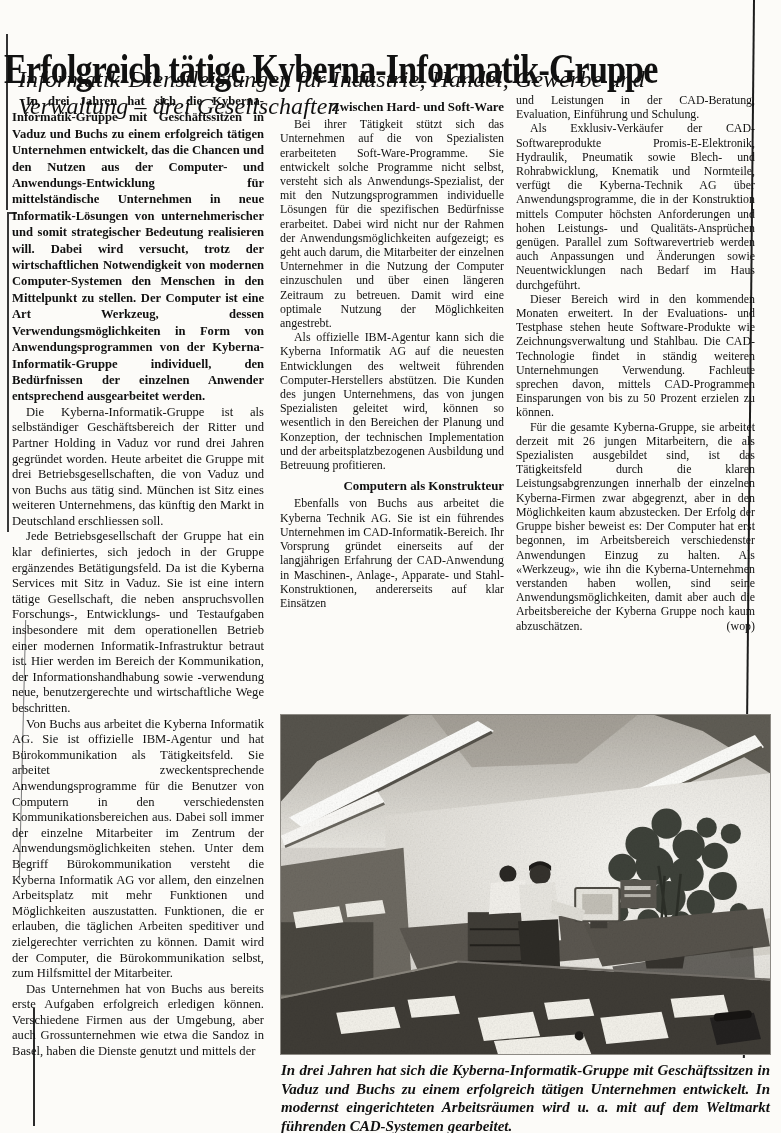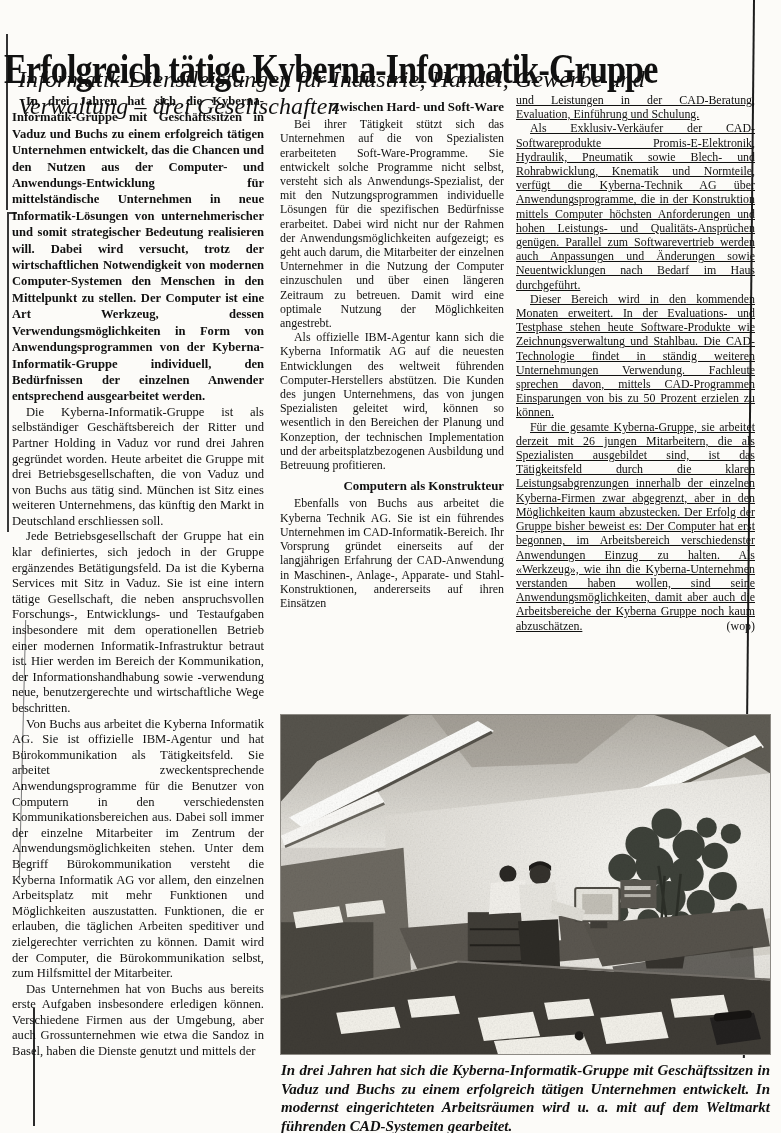--- a/index.html
+++ b/index.html
@@ -27,21 +27,21 @@
     font-style:italic;font-size:24px;letter-spacing:.1px;
   }
 
   .col{position:absolute;top:93px;overflow:hidden;text-align:justify;hyphens:auto;}
   .col p{margin:0;text-indent:14px;}
   .col p.cont{text-indent:0;}
   .col h3{margin:7px 0 3px 0;font-size:1.08em;text-indent:0;text-align:right;}
   .col1{left:12px;width:252px;height:1036px;font-size:12.6px;line-height:15.6px;}
   .col1 .lead{font-weight:bold;line-height:16.4px;}
   .col2{left:280px;width:224px;height:620px;font-size:11.9px;line-height:14.2px;}
-  .col3{left:516px;width:239px;height:632px;font-size:11.9px;line-height:14.2px;text-decoration:underline;}
+  .col3{left:516px;width:239px;height:632px;font-size:11.9px;line-height:14.2px;}
   .wop{float:right;}
 
   .photo{
     position:absolute;left:281px;top:715px;width:489px;height:339px;
     outline:1px solid #8d8a84;background:#d9d6d0;
   }
   .photo svg{display:block;width:100%;height:100%;}
   .caption{
     position:absolute;left:281px;top:1061px;width:489px;
     font-weight:bold;font-style:italic;font-size:15px;line-height:18.6px;text-align:justify;
@@ -60,29 +60,29 @@
   <div class="rule rule-left-d"></div>
 
   <h1 class="headline"><span>Erfolgreich tätige Kyberna-Informatik-Gruppe</span></h1>
   <div class="subtitle">Informatik-Dienstleistungen für Industrie, Handel, Gewerbe und Verwaltung – drei Gesellschaften</div>
 
   <div class="col col1">
     <p class="lead">In drei Jahren hat sich die Kyberna-Informatik-Gruppe mit Geschäftssitzen in Vaduz und Buchs zu einem erfolgreich tätigen Unternehmen entwickelt, das die Chancen und den Nutzen aus der Computer- und Anwendungs-Entwicklung für mittelständische Unternehmen in neue Informatik-Lösungen von unternehmerischer und somit strategischer Bedeutung realisieren will. Dabei wird versucht, trotz der wirtschaftlichen Notwendigkeit von modernen Computer-Systemen den Menschen in den Mittelpunkt zu stellen. Der Computer ist eine Art Werkzeug, dessen Verwendungsmöglichkeiten in Form von Anwendungsprogrammen von der Kyberna-Informatik-Gruppe individuell, den Bedürfnissen der einzelnen Anwender entsprechend ausgearbeitet werden.</p>
     <p>Die Kyberna-Informatik-Gruppe ist als selbständiger Geschäftsbereich der Ritter und Partner Holding in Vaduz vor rund drei Jahren gegründet worden. Heute arbeitet die Gruppe mit drei Betriebsgesellschaften, die von Vaduz und von Buchs aus tätig sind. München ist Sitz eines weiteren Unternehmens, das künftig den Markt in Deutschland erschliessen soll.</p>
     <p>Jede Betriebsgesellschaft der Gruppe hat ein klar definiertes, sich jedoch in der Gruppe ergänzendes Betätigungsfeld. Da ist die Kyberna Services mit Sitz in Vaduz. Sie ist eine intern tätige Gesellschaft, die neben anspruchsvollen Forschungs-, Entwicklungs- und Testaufgaben insbesondere mit dem operationellen Betrieb einer modernen Informatik-Infrastruktur betraut ist. Hier werden im Bereich der Kommunikation, der Informationshandhabung sowie -verwendung neue, benutzergerechte und wirtschaftliche Wege beschritten.</p>
     <p>Von Buchs aus arbeitet die Kyberna Informatik AG. Sie ist offizielle IBM-Agentur und hat Bürokommunikation als Tätigkeitsfeld. Sie arbeitet zweckentsprechende Anwendungsprogramme für die Benutzer von Computern in den verschiedensten Kommunikationsbereichen aus. Dabei soll immer der einzelne Mitarbeiter im Zentrum der Anwendungsmöglichkeiten stehen. Unter dem Begriff Bürokommunikation versteht die Kyberna Informatik AG vor allem, den einzelnen Arbeitsplatz mit mehr Funktionen und Möglichkeiten auszustatten. Funktionen, die er erlauben, die täglichen Arbeiten speditiver und zielgerechter verrichten zu können. Damit wird der Computer, die Bürokommunikation selbst, zum Hilfsmittel der Mitarbeiter.</p>
-    <p>Das Unternehmen hat von Buchs aus bereits erste Aufgaben insbesondere erledigen können. Verschiedene Firmen aus der Umgebung, aber auch Grossunternehmen wie etwa die Sandoz in Basel, haben die Dienste genutzt und mittels der</p>
+    <p>Das Unternehmen hat von Buchs aus bereits erste Aufgaben erfolgreich erledigen können. Verschiedene Firmen aus der Umgebung, aber auch Grossunternehmen wie etwa die Sandoz in Basel, haben die Dienste genutzt und mittels der</p>
   </div>
 
   <div class="col col2">
     <h3>Zwischen Hard- und Soft-Ware</h3>
     <p>Bei ihrer Tätigkeit stützt sich das Unternehmen auf die von Spezialisten erarbeiteten Soft-Ware-Programme. Sie entwickelt solche Programme nicht selbst, versteht sich als Anwendungs-Spezialist, der mit den Nutzungsprogrammen individuelle Lösungen für die spezifischen Bedürfnisse erarbeitet. Dabei wird nicht nur der Rahmen der Anwendungsmöglichkeiten aufgezeigt; es geht auch darum, die Mitarbeiter der einzelnen Unternehmer in die Nutzung der Computer einzuschulen und über einen längeren Zeitraum zu betreuen. Damit wird eine optimale Nutzung der Möglichkeiten angestrebt.</p>
     <p>Als offizielle IBM-Agentur kann sich die Kyberna Informatik AG auf die neuesten Entwicklungen des weltweit führenden Computer-Herstellers abstützen. Die Kunden des jungen Unternehmens, das von jungen Spezialisten geleitet wird, können so wesentlich in den Bereichen der Planung und Konzeption, der technischen Implementation und der arbeitsplatzbezogenen Ausbildung und Betreuung profitieren.</p>
     <h3>Computern als Konstrukteur</h3>
-    <p>Ebenfalls von Buchs aus arbeitet die Kyberna Technik AG. Sie ist ein führendes Unternehmen im CAD-Informatik-Bereich. Ihr Vorsprung gründet einerseits auf der langjährigen Erfahrung der CAD-Anwendung in Maschinen-, Anlage-, Apparate- und Stahl-Konstruktionen, andererseits auf ihren Einsätzen</p>
+    <p>Ebenfalls von Buchs aus arbeitet die Kyberna Technik AG. Sie ist ein führendes Unternehmen im CAD-Informatik-Bereich. Ihr Vorsprung gründet einerseits auf der langjährigen Erfahrung der CAD-Anwendung in Maschinen-, Anlage-, Apparate- und Stahl-Konstruktionen, andererseits auf klar Einsätzen</p>
   </div>
 
   <div class="col col3">
     <p class="cont">und Leistungen in der CAD-Beratung, Evaluation, Einführung und Schulung.</p>
     <p>Als Exklusiv-Verkäufer der CAD-Softwareprodukte Promis-E-Elektronik, Hydraulik, Pneumatik sowie Blech- und Rohrabwicklung, Knematik und Normteile, verfügt die Kyberna-Technik AG über Anwendungsprogramme, die in der Konstruktion mittels Computer höchsten Anforderungen und hohen Leistungs- und Qualitäts-Ansprüchen genügen. Parallel zum Softwarevertrieb werden auch Anpassungen und Änderungen sowie Neuentwicklungen nach Bedarf im Haus durchgeführt.</p>
     <p>Dieser Bereich wird in den kommenden Monaten erweitert. In der Evaluations- und Testphase stehen heute Software-Produkte wie Zeichnungsverwaltung und Stahlbau. Die CAD-Technologie findet in ständig weiteren Unternehmungen Verwendung. Fachleute sprechen davon, mittels CAD-Programmen Einsparungen von bis zu 50 Prozent erzielen zu können.</p>
     <p><span>Für die gesamte Kyberna-Gruppe, sie arbeitet derzeit mit 26 jungen Mitarbeitern, die als Spezialisten ausgebildet sind, ist das Tätigkeitsfeld durch die klaren Leistungsabgrenzungen innerhalb der einzelnen Kyberna-Firmen zwar abgegrenzt, aber in den Möglichkeiten kaum abzustecken. Der Erfolg der Gruppe bisher beweist es: Der Computer hat erst begonnen, im Arbeitsbereich verschiedenster Anwendungen Einzug zu halten. Als «Werkzeug», wie ihn die Kyberna-Unternehmen verstanden haben wollen, sind seine Anwendungsmöglichkeiten, damit aber auch die Arbeitsbereiche der Kyberna Gruppe noch kaum abzuschätzen.</span> <span class="wop">(wop)</span></p>
   </div>
 
   <div class="photo">

